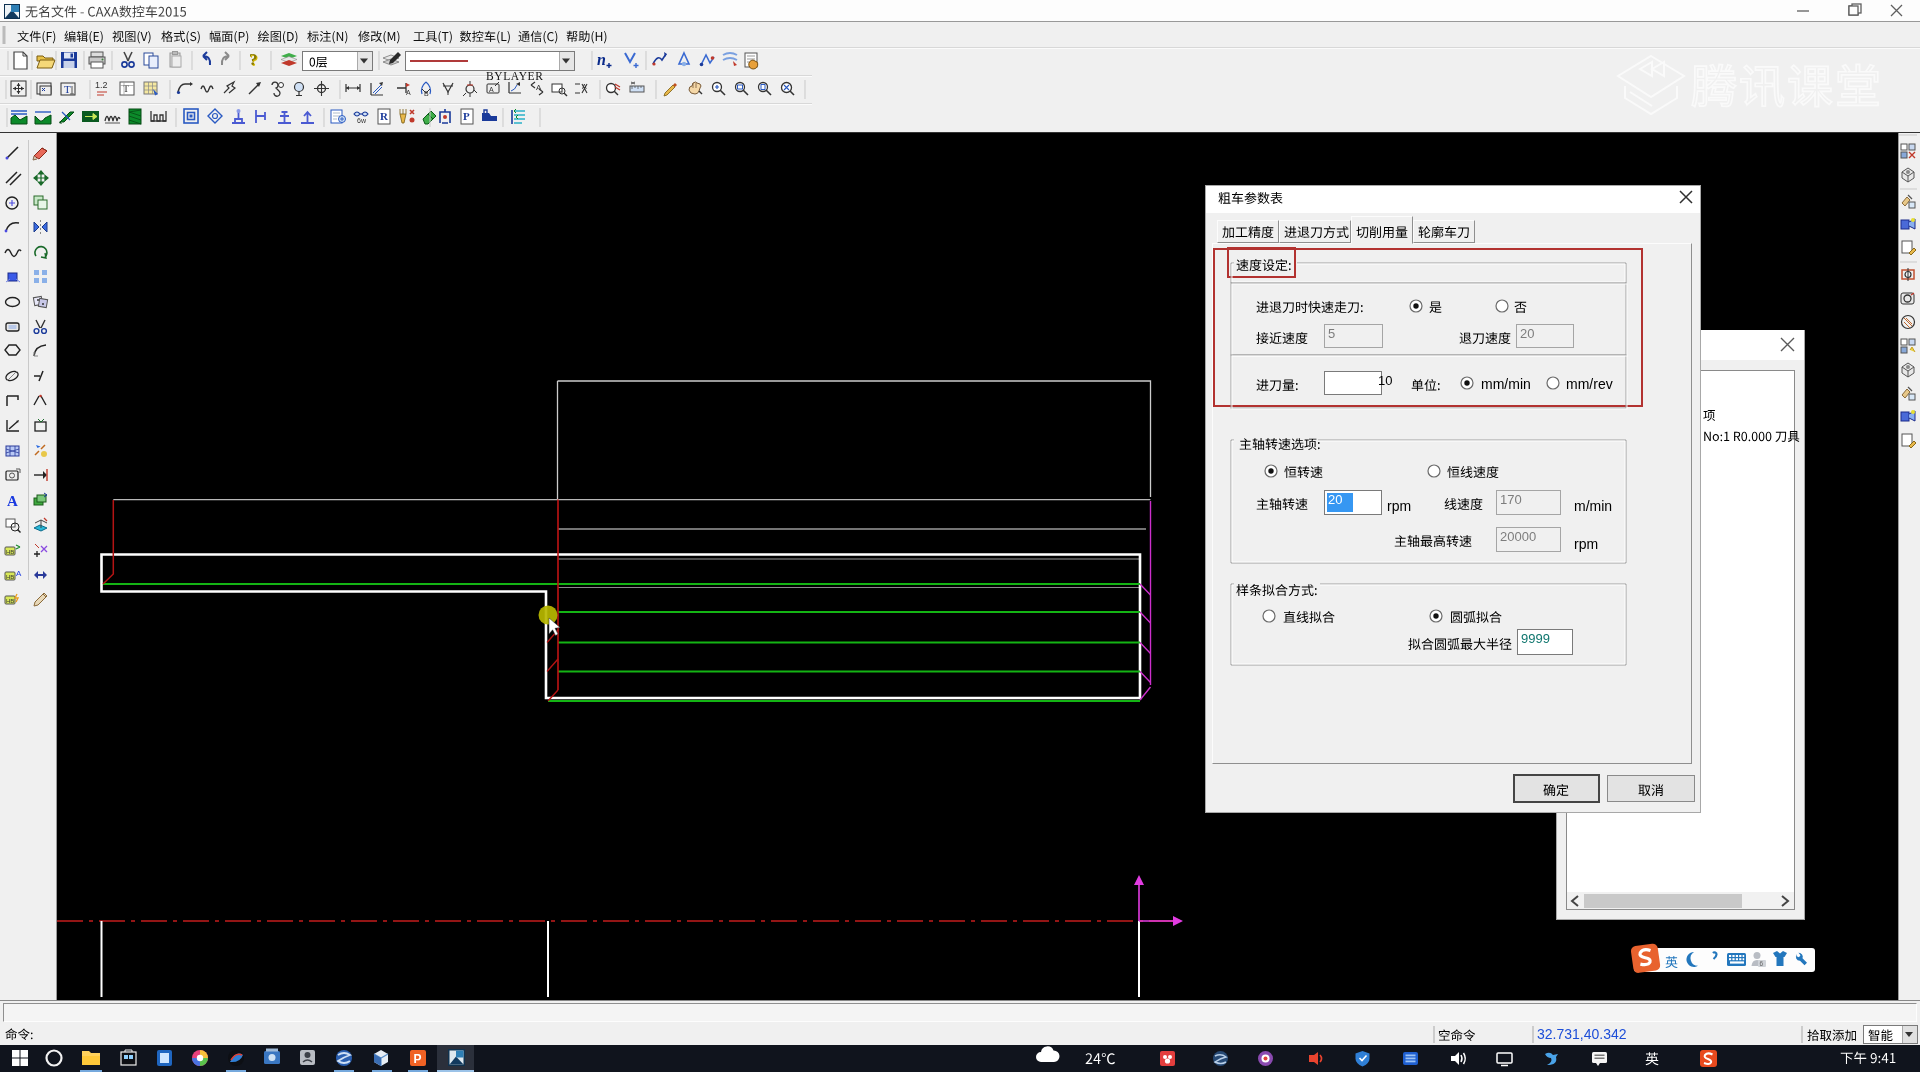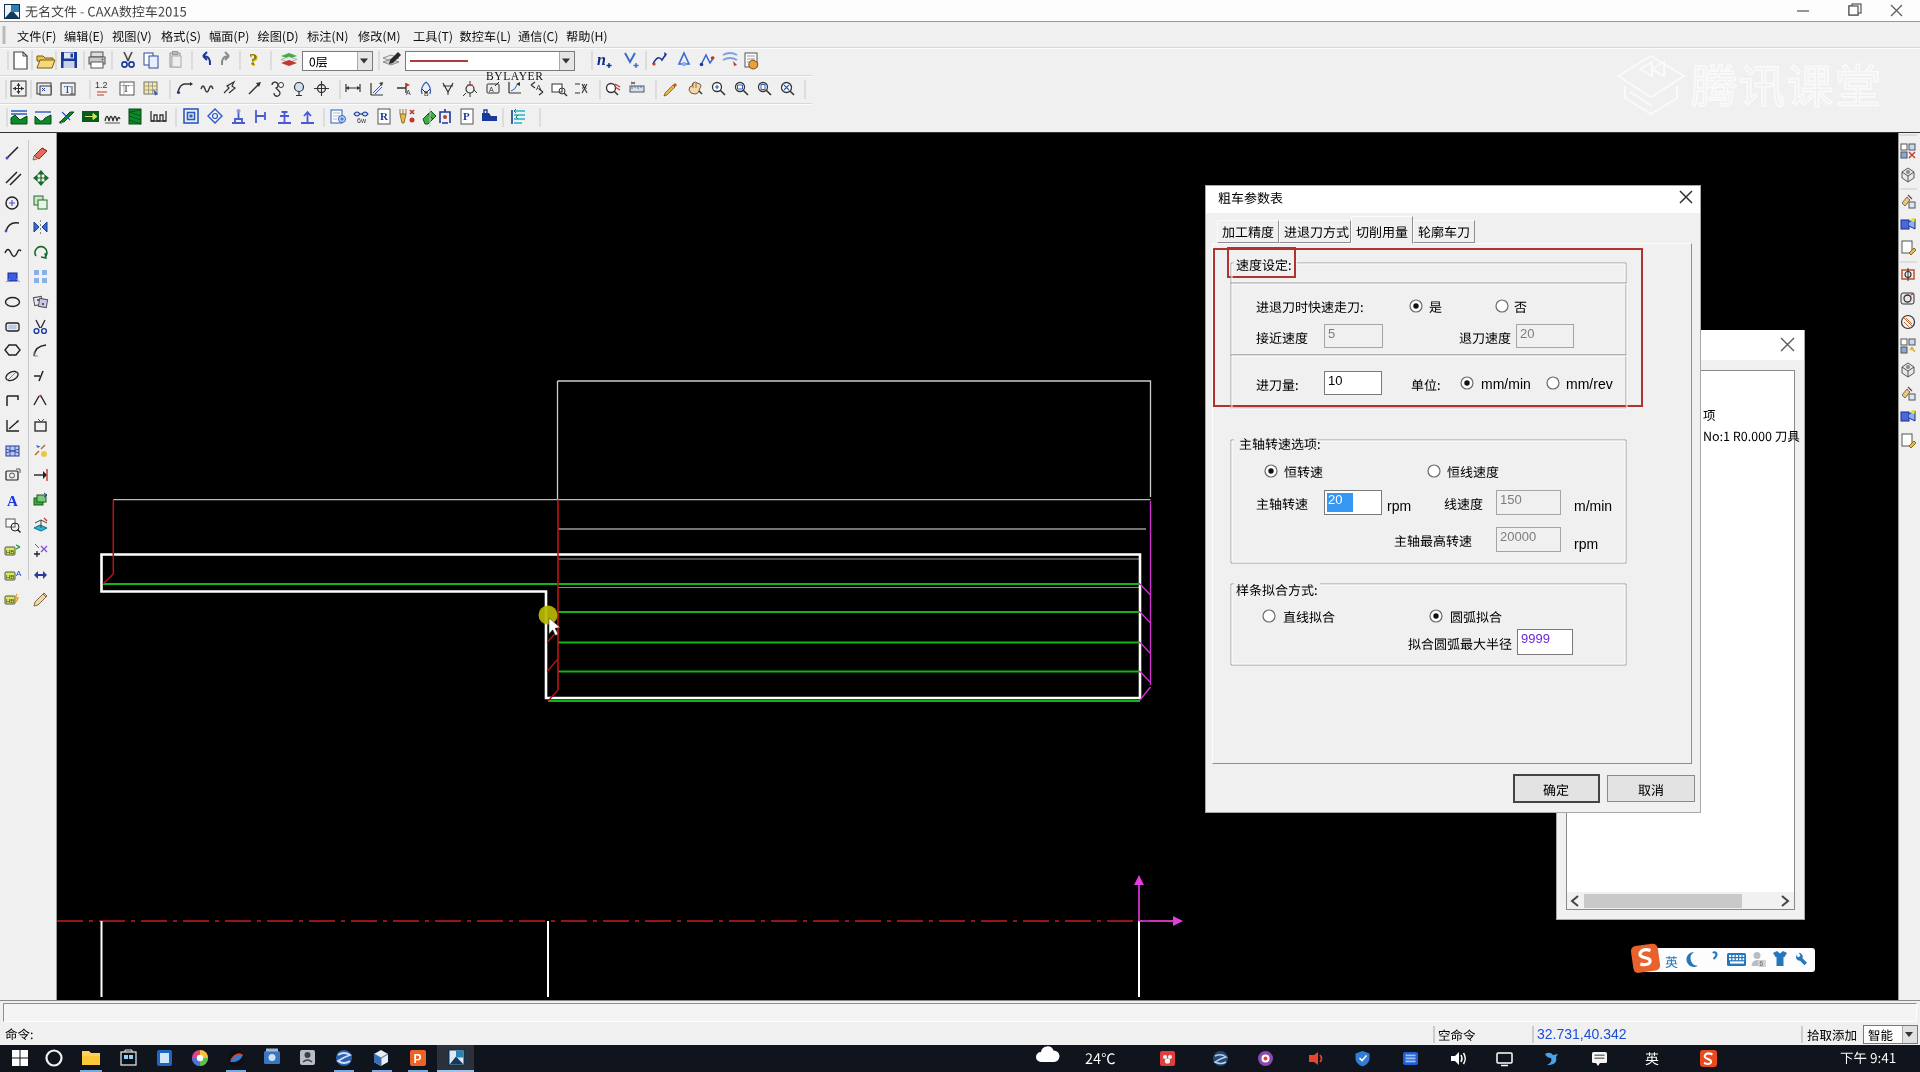--- a/index.html
+++ b/index.html
@@ -54,37 +54,37 @@
     <div style="position:absolute;left:1212px;top:243px;width:480px;height:521px;background:#f0f0f0;border:1px solid;border-color:#fcfcfc #8f8f8f #8f8f8f #fcfcfc;"></div>
     <div style="position:absolute;left:1217px;top:220px;width:62px;height:23px;background:#f0f0f0;border:1px solid;border-color:#fcfcfc #8f8f8f #8f8f8f #fcfcfc;"></div>
     <div style="position:absolute;left:1279px;top:220px;width:72px;height:23px;background:#f0f0f0;border:1px solid;border-color:#fcfcfc #8f8f8f #8f8f8f #fcfcfc;"></div>
     <div style="position:absolute;left:1351px;top:216px;width:62px;height:28px;background:#f0f0f0;border:1px solid;border-color:#fcfcfc #8f8f8f #f0f0f0 #fcfcfc;"></div>
     <div style="position:absolute;left:1413px;top:220px;width:62px;height:23px;background:#f0f0f0;border:1px solid;border-color:#fcfcfc #8f8f8f #8f8f8f #fcfcfc;"></div>
     <div style="position:absolute;left:1324px;top:324px;width:59px;height:24px;background:#f0f0f0;border:1px solid #a5a5a5;"></div>
     <div style="position:absolute;left:1328px;top:326px;font:13px 'Liberation Sans',sans-serif;color:#7d7d7d;">5</div>
     <div style="position:absolute;left:1516px;top:324px;width:58px;height:24px;background:#f0f0f0;border:1px solid #a5a5a5;"></div>
     <div style="position:absolute;left:1520px;top:326px;font:13px 'Liberation Sans',sans-serif;color:#7d7d7d;">20</div>
     <div style="position:absolute;left:1324px;top:371px;width:58px;height:24px;background:#fff;border:1px solid #7a7a7a;"></div>
-    <div style="position:absolute;left:1328px;top:373px;font:13px 'Liberation Sans',sans-serif;color:#000;">10</div>
+    <div style="position:absolute;left:1378px;top:373px;font:13px 'Liberation Sans',sans-serif;color:#000;">10</div>
     <div style="position:absolute;left:1481px;top:376px;font:14px 'Liberation Sans',sans-serif;color:#000;">mm/min</div>
     <div style="position:absolute;left:1566px;top:376px;font:14px 'Liberation Sans',sans-serif;color:#000;">mm/rev</div>
     <div style="position:absolute;left:1213px;top:248px;width:430px;height:159px;border:2px solid #b23230;"></div>
     <div style="position:absolute;left:1227px;top:247px;width:69px;height:31px;border:2px solid #b23230;"></div>
     <div style="position:absolute;left:1324px;top:490px;width:58px;height:25px;background:#fff;border:1px solid #7a7a7a;"></div>
     <div style="position:absolute;left:1327px;top:493px;width:26px;height:19px;background:#3697f2;"></div>
     <div style="position:absolute;left:1328px;top:492px;font:13px 'Liberation Sans',sans-serif;color:#fff;">20</div>
     <div style="position:absolute;left:1387px;top:498px;font:14px 'Liberation Sans',sans-serif;color:#000;">rpm</div>
     <div style="position:absolute;left:1496px;top:490px;width:65px;height:25px;background:#f0f0f0;border:1px solid #a5a5a5;"></div>
-    <div style="position:absolute;left:1500px;top:492px;font:13px 'Liberation Sans',sans-serif;color:#7d7d7d;">150</div>
+    <div style="position:absolute;left:1500px;top:492px;font:13px 'Liberation Sans',sans-serif;color:#7d7d7d;">170</div>
     <div style="position:absolute;left:1574px;top:498px;font:14px 'Liberation Sans',sans-serif;color:#000000;">m/min</div>
     <div style="position:absolute;left:1496px;top:527px;width:65px;height:25px;background:#f0f0f0;border:1px solid #a5a5a5;"></div>
     <div style="position:absolute;left:1500px;top:529px;font:13px 'Liberation Sans',sans-serif;color:#7d7d7d;">20000</div>
     <div style="position:absolute;left:1574px;top:536px;font:14px 'Liberation Sans',sans-serif;color:#000;">rpm</div>
     <div style="position:absolute;left:1517px;top:629px;width:56px;height:26px;background:#fff;border:1px solid #7a7a7a;"></div>
-    <div style="position:absolute;left:1521px;top:631px;font:13px 'Liberation Sans',sans-serif;color:#6d28d9;">9999</div>
+    <div style="position:absolute;left:1521px;top:631px;font:13px 'Liberation Sans',sans-serif;color:#0f766e;">9999</div>
     <div style="position:absolute;left:1513px;top:774px;width:87px;height:29px;background:#e3e3e3;border:2px solid #454545;"></div>
     <div style="position:absolute;left:1607px;top:775px;width:88px;height:27px;background:#e3e3e3;border:1px solid #8a8a8a;"></div>
     <div style="position:absolute;left:0;top:1000px;width:1920px;height:25px;background:#f0f0f0;border-top:1px solid #888;"></div>
     <div style="position:absolute;left:3px;top:1003px;width:1914px;height:19px;background:#f4f4f4;border:1px solid;border-color:#8f8f8f #fdfdfd #fdfdfd #8f8f8f;"></div>
     <div style="position:absolute;left:0;top:1025px;width:1920px;height:20px;background:#f0f0f0;"></div>
     <div style="position:absolute;left:1537px;top:1026px;font:14px 'Liberation Sans',sans-serif;color:#1d4ed8;">32.731,40.342</div>
     <div style="position:absolute;left:1863px;top:1025px;width:55px;height:19px;background:#fff;border:1px solid #7a7a7a;"></div>
     <div style="position:absolute;left:1902px;top:1026px;width:15px;height:17px;background:#e1e1e1;border-left:1px solid #aaa;"></div>
     <div style="position:absolute;left:0;top:1045px;width:1920px;height:27px;background:#10141d;"></div>
     <svg style="position:absolute;left:0;top:0" width="1920" height="1072" viewBox="0 0 1920 1072">

